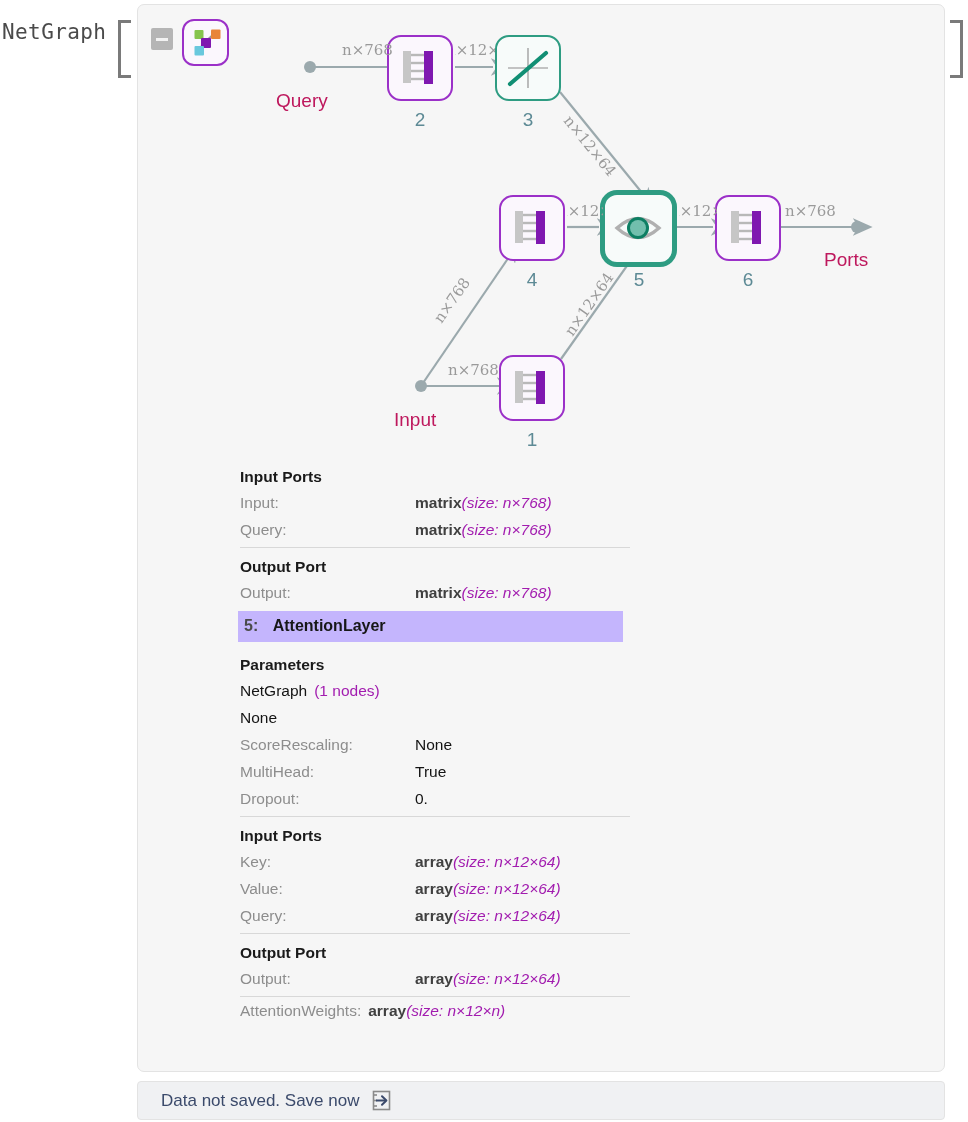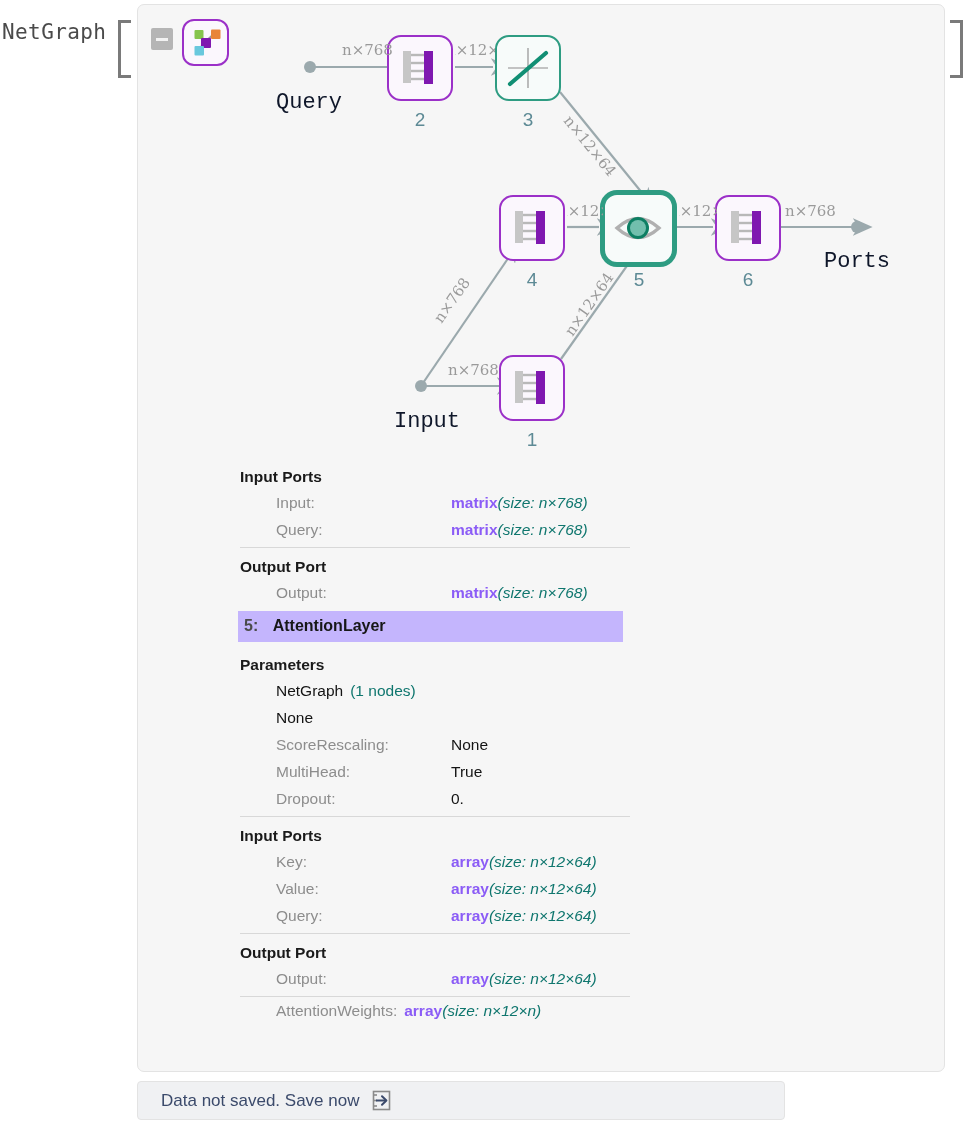--- a/index.html
+++ b/index.html
@@ -78,61 +78,60 @@
     border-color: #2e9c82;
   }
   .node.green.sel { border-width: 5px; border-radius: 17px; }
   .node-num {
     position: absolute;
     width: 70px; text-align: center;
     font-size: 19px; color: #5d8a95;
   }
   .port-label {
     position: absolute;
-    font-size: 22px; color: #0f172a;
+    font-size: 19px; color: #be185d;
     white-space: nowrap;
-    font-family: Liberation Mono, monospace;
   }
   .edge-label {
     position: absolute;
     font-size: 15px; color: #9a9a9a;
     white-space: nowrap;
     font-family: "DejaVu Serif", "Liberation Serif", serif;
   }
 
   
   .info { position: absolute; left: 240px; top: 458px; width: 390px; }
   .sec-head {
     font-size: 15.5px; font-weight: bold; color: #1a1a1a;
     margin: 10px 0 3px 0;
   }
-  .row { display: flex; align-items: baseline; font-size: 15.5px; line-height: 27px; margin-left: 36px; }
+  .row { display: flex; align-items: baseline; font-size: 15.5px; line-height: 27px; }
   .row .k { color: #8d8d8d; white-space: nowrap; }
-  .row .v { color: #8b5cf6; font-weight: bold; }
+  .row .v { color: #404040; font-weight: bold; }
   .row .vn { color: #141414; font-weight: normal; }
-  .row .note { color: #0f766e; font-weight: normal; }
+  .row .note { color: #a21caf; font-weight: normal; }
   .row.kv .k { width: 175px; flex: none; }
   .hr { height: 1px; background: #d8d8d8; margin-top: 4px; }
   .ital { font-style: italic; }
 
   .sel-bar {
     position: absolute;
     left: 238px; width: 385px;
     background: #c4b5fd;
     font-size: 16px; color: #171717;
     padding: 6px 0 7px 6px;
   }
   .sel-bar .num { color: #4a4a4a; font-weight: bold; }
   .sel-bar .name { font-weight: bold; margin-left: 10px; }
 
   
   .statusbar {
     position: absolute;
     left: 137px; top: 1081px;
-    width: 648px; height: 39px;
+    width: 808px; height: 39px;
     background: #f0f1f3;
     border: 1px solid #e3e3e3;
     border-radius: 4px;
     display: flex; align-items: center;
   }
   .status-text {
     margin-left: 23px;
     font-size: 17px;
     color: #3b4a6b;
     cursor: pointer;

